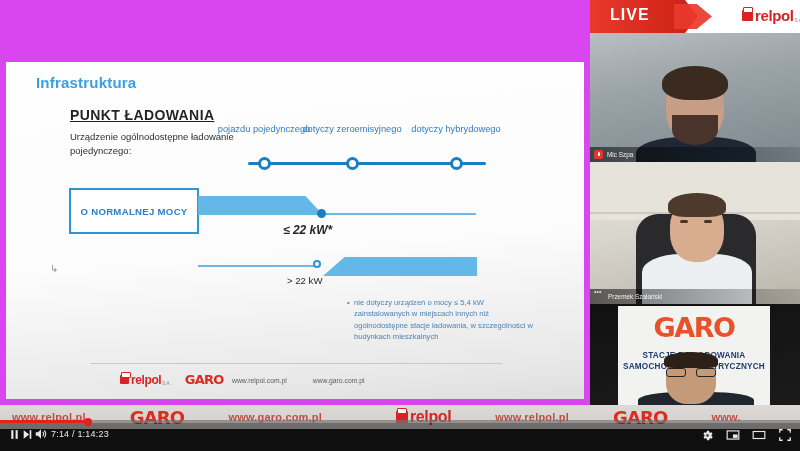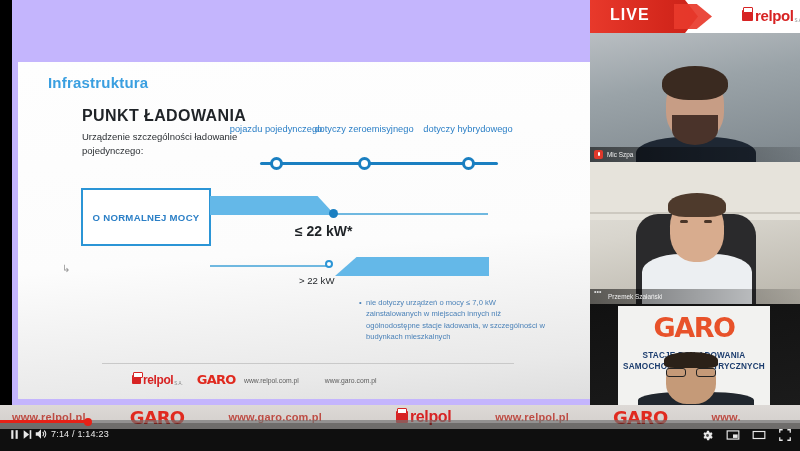--- a/index.html
+++ b/index.html
@@ -6,36 +6,36 @@
   html, body {
     width: 800px; height: 451px;
     background: #000;
     font-family: "Liberation Sans", sans-serif;
     overflow: hidden;
   }
   #app { position: relative; width: 800px; height: 451px; background:#000; }
 
   
   .stage {
-    position:absolute; left:12px; top:0; width:590px; height:405px;
-    background:#c4b5fd; overflow:hidden;
+    position:absolute; left:0; top:0; width:590px; height:405px;
+    background:#d946ef; overflow:hidden;
   }
   .slide {
     position:absolute; left:6px; top:62px; width:578px; height:337px;
     background: linear-gradient(175deg,#fefefe 0%,#fcfcfc 55%,#e9e9e9 88%,#dedede 100%);
     overflow:hidden;
   }
   .slide-title {
     position:absolute; left:30px; top:12px;
     font-size:15px; font-weight:bold; color:#3a9fe0;
     letter-spacing:.2px;
   }
   .punkt {
     position:absolute; left:64px; top:45px;
-    font-size:16px; font-weight:bold; color:#1f2327; letter-spacing:.4px;
+    font-size:14px; font-weight:bold; color:#1f2327; letter-spacing:.4px;text-decoration:underline;
   }
   .subtxt {
     position:absolute; left:64px; top:68px; width:175px;
     font-size:9.5px; line-height:14px; color:#2b2f33;
   }
 
   
   .tl-line {
     position:absolute; left:242px; top:100px; width:238px; height:3px;
     background:#1a7fc1; border-radius:2px;
@@ -44,21 +44,21 @@
     position:absolute; width:13px; height:13px; border-radius:50%;
     background:#ffffff; border:3px solid #1a7fc1; top:95px;
   }
   .tl-label {
     position:absolute; top:61px; width:110px; text-align:center;
     font-size:9.3px; line-height:12.5px; color:#2b7fc6;
   }
 
   
   .pbox {
-    position:absolute; width:130px; height:58px;
+    position:absolute; width:130px; height:46px;
     border:2.5px solid #2b95d6; background:#fff;
     display:flex; align-items:center; justify-content:center;
     text-align:center;
     font-size:9.6px; font-weight:bold; color:#2b7fc6; line-height:13px;
     letter-spacing:.3px;
   }
   .pbox.n1 { left:63px; top:126px; }
   .pbox.n2 { left:63px; top:180px; }
 
   .cursor-mark {
@@ -73,21 +73,21 @@
     clip-path: polygon(0 0, 86% 0, 100% 100%, 100% 100%, 0 100%);
   }
   .bar-thin-1 {
     position:absolute; left:316px; top:151px; width:154px; height:1.6px;
     background:#6fb8e0;
   }
   .dot-solid {
     position:absolute; left:311px; top:147px; width:9px; height:9px;
     border-radius:50%; background:#1a7fc1;
   }
-  .kw1 { position:absolute; left:277px; top:161px; font-size:14px; font-weight:bold; color:#1f2327; }
+  .kw1 { position:absolute; left:277px; top:161px; font-size:12px; font-weight:bold; color:#1f2327;font-style:italic; }
 
   .bar-thin-2 {
     position:absolute; left:192px; top:203px; width:122px; height:1.6px;
     background:#6fb8e0;
   }
   .bar-thick-2 {
     position:absolute; left:317px; top:195px; width:154px; height:19px;
     background:#64b8e8;
     clip-path: polygon(14% 0, 100% 0, 100% 100%, 0 100%, 0 100%);
   }
@@ -231,21 +231,21 @@
 </head>
 <body>
 
 <div id="app">
 
   <div class="stage">
     <div class="slide">
 
       <div class="slide-title">Infrastruktura</div>
       <div class="punkt">PUNKT ŁADOWANIA</div>
-      <div class="subtxt">Urządzenie szczególności ładowanie pojedynczego:</div>
+      <div class="subtxt">Urządzenie ogólnodostępne ładowanie pojedynczego:</div>
 
       <div class="tl-line"></div>
       <div class="tl-node" style="left:252px"></div>
       <div class="tl-node" style="left:340px"></div>
       <div class="tl-node" style="left:444px"></div>
       <div class="tl-label" style="left:203px">pojazdu pojedynczego</div>
       <div class="tl-label" style="left:291px">dotyczy zeroemisyjnego</div>
       <div class="tl-label" style="left:395px">dotyczy hybrydowego</div>
 
       <div class="pbox n1">O NORMALNEJ MOCY</div>
@@ -255,21 +255,21 @@
       <div class="dot-solid"></div>
       <div class="kw1">≤ 22 kW*</div>
 
       <div class="bar-thin-2"></div>
       <div class="bar-thick-2"></div>
       <div class="dot-open"></div>
       <div class="kw2">&gt; 22 kW</div>
 
       <div class="footnote">
         <span class="bullet">•</span>
-        <span>nie dotyczy urządzeń o mocy ≤ 7,0 kW zainstalowanych w miejscach innych niż ogólnodostępne stacje ładowania, w szczególności w budynkach mieszkalnych</span>
+        <span>nie dotyczy urządzeń o mocy ≤ 5,4 kW zainstalowanych w miejscach innych niż ogólnodostępne stacje ładowania, w szczególności w budynkach mieszkalnych</span>
       </div>
 
       <div class="foot-rule"></div>
       <div class="foot-logos">
         <span class="relpol-logo">
           <span class="relpol-mark"></span>
           <span class="relpol-word">relpol</span>
           <span class="relpol-sa">S.A.</span>
         </span>
         <span class="garo-word">GARO</span>

